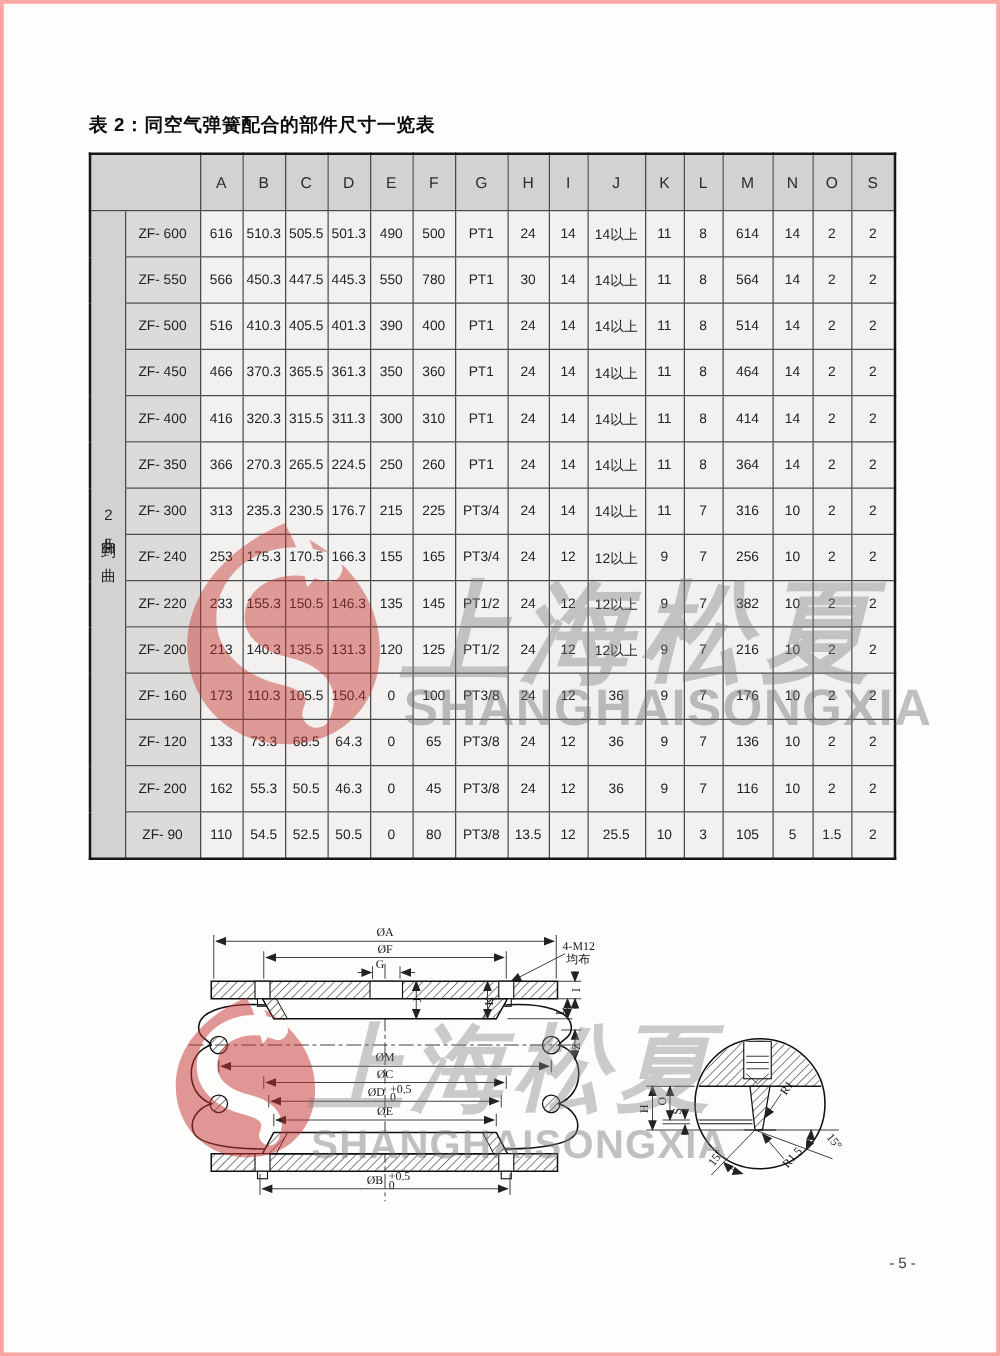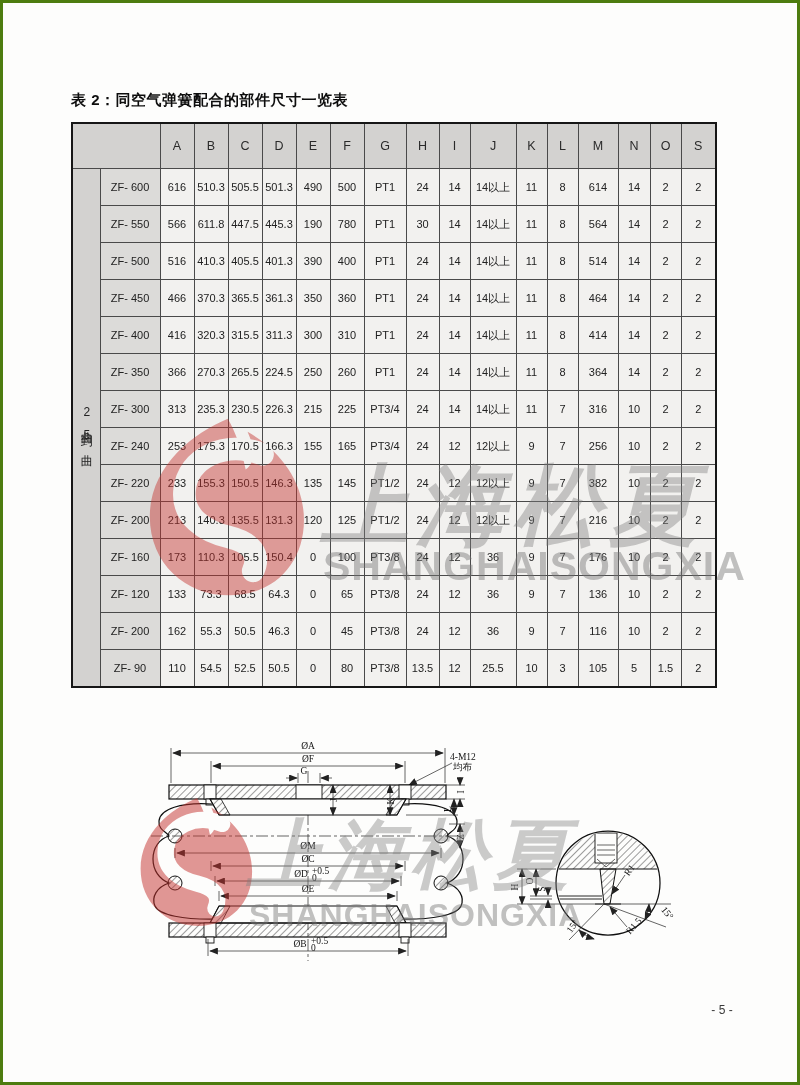--- a/index.html
+++ b/index.html
@@ -1,18 +1,18 @@
 <!DOCTYPE html>
 <html><head>
 <meta charset="utf-8">
 <style>
   html,body{margin:0;padding:0;background:#ffffff;}
   .page{position:relative;width:800px;height:1085px;background:#fdfdfc;
         font-family:"Liberation Sans","DejaVu Sans",sans-serif;color:#1c1c1c;
-        border:3px solid #4d7c0f;box-sizing:border-box;overflow:hidden;}
+        border:3px solid #fca5a5;box-sizing:border-box;overflow:hidden;}
   .title{position:absolute;left:68px;top:88px;font-size:15px;font-weight:bold;color:#0d0d0d;letter-spacing:0.5px;}
   
   .datatable{position:absolute;left:68px;top:119px;width:644px;border-collapse:collapse;table-layout:fixed;
              border:2px solid #161616;}
   .datatable th,.datatable td{border:1px solid #4a4a4a;text-align:center;vertical-align:middle;
              font-size:11px;color:#222;padding:0;overflow:hidden;white-space:nowrap;}
   .datatable thead th{height:44px;background:#d3d2d0;font-size:12.5px;font-weight:normal;color:#2a2a2a;}
   .datatable tbody td{height:36px;background:#f2f1ef;}
   .datatable td.model-cell{background:#dcdbd9;}
   .datatable td.group-cell{background:#d3d2d0;}
@@ -98,24 +98,24 @@
           <td>11</td>
           <td>8</td>
           <td>614</td>
           <td>14</td>
           <td>2</td>
           <td>2</td>
         </tr>
         <tr>
           <td class="model-cell">ZF- 550</td>
           <td>566</td>
-          <td>611.8</td>
+          <td>450.3</td>
           <td>447.5</td>
           <td>445.3</td>
-          <td>190</td>
+          <td>550</td>
           <td>780</td>
           <td>PT1</td>
           <td>30</td>
           <td>14</td>
           <td>14以上</td>
           <td>11</td>
           <td>8</td>
           <td>564</td>
           <td>14</td>
           <td>2</td>
@@ -195,21 +195,21 @@
           <td>364</td>
           <td>14</td>
           <td>2</td>
           <td>2</td>
         </tr>
         <tr>
           <td class="model-cell">ZF- 300</td>
           <td>313</td>
           <td>235.3</td>
           <td>230.5</td>
-          <td>226.3</td>
+          <td>176.7</td>
           <td>215</td>
           <td>225</td>
           <td>PT3/4</td>
           <td>24</td>
           <td>14</td>
           <td>14以上</td>
           <td>11</td>
           <td>7</td>
           <td>316</td>
           <td>10</td>

